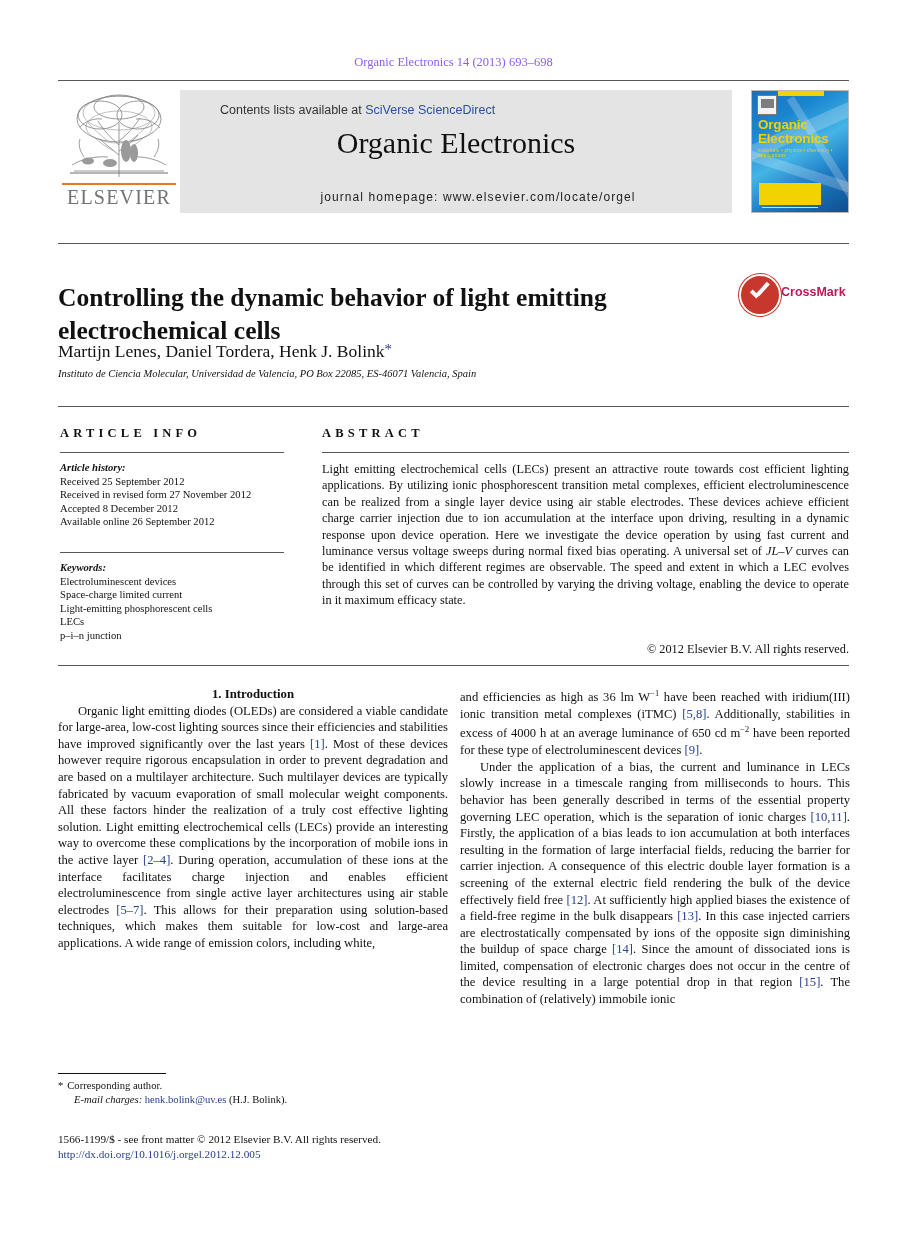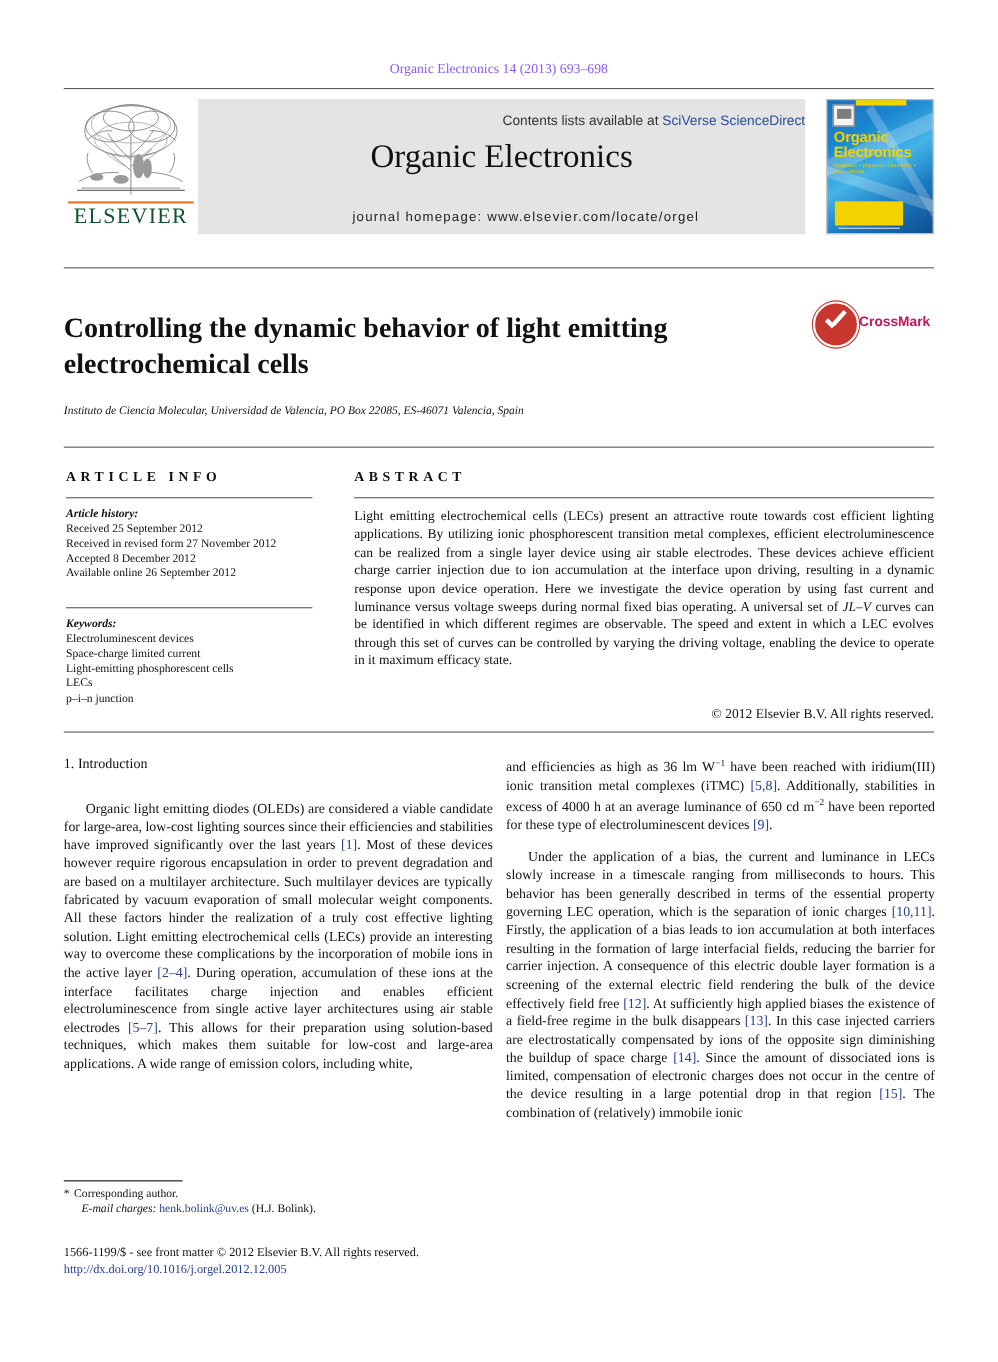--- a/index.html
+++ b/index.html
@@ -58,44 +58,45 @@
     width: 110px; height: 88px;
   }
   .els-word {
     position: absolute;
     left: 0; bottom: 2px;
     width: 122px;
     text-align: center;
     font-family: "Liberation Serif", serif;
     font-size: 20px;
     letter-spacing: 1.2px;
-    color: #14532d;
+    color: #737373;
   }
   .els-rule {
     position: absolute;
     left: 4px; bottom: 26px;
     width: 114px; height: 2px;
     background: #e87722;
   }
 
   .banner {
     position: absolute;
     left: 122px;
     top: 0;
     width: 552px;
     height: 123px;
     background: #e4e4e4;
   }
   .banner-contents {
     position: absolute;
     left: 0; right: 0; top: 13px;
-    text-align: right;
+    text-align: left;
     font-family: "Liberation Sans", sans-serif;
     font-size: 12.5px;
     color: #333333;
+    padding-left: 40px;
   }
   .banner-contents .sd-link {
     color: #2b4fa2;
   }
   .banner-title {
     position: absolute;
     left: 0; right: 0; top: 36px;
     text-align: center;
     font-family: "Liberation Serif", serif;
     font-size: 30px;
@@ -345,27 +346,27 @@
     width: 390px;
     font-family: "Liberation Serif", serif;
     font-size: 12.6px;
     line-height: 16.6px;
     text-align: justify;
     color: #111111;
   }
   #col-left { left: 58px; }
   #col-right { left: 460px; }
   .h2 {
-    font-weight: normal;
+    font-weight: bold;
     font-size: 12.8px;
-    margin: 0 0 24px 0;
-    text-align: left;
+    margin: 0 0 0 0;
+    text-align: center;
   }
   .para { margin: 0; text-indent: 20px; }
-  .para + .para { margin-top: 12px; }
+  .para + .para { margin-top: 0; }
   .ref { color: #27408b; }
   sup, sub { font-size: 8.4px; }
 
   
   .foot-rule {
     position: absolute;
     left: 58px;
     top: 1073px;
     width: 108px;
     height: 1px;
@@ -462,20 +463,23 @@
         <div>Electronics</div>
       </div>
       <div class="cover-sub">materials • physics • chemistry • applications</div>
       <div class="cover-bottom"></div>
       <div class="cover-bottom-line"></div>
     </div>
   </div>
 
   <div class="title-rule"></div>
   <h1 class="art-title">Controlling the dynamic behavior of light emitting electrochemical cells</h1>
+  <div class="authors">
+    <span>Martijn Lenes, Daniel Tordera, Henk J. Bolink</span><span class="star">*</span>
+  </div>
   <div class="affiliation">Instituto de Ciencia Molecular, Universidad de Valencia, PO Box 22085, ES-46071 Valencia, Spain</div>
 
   <div class="crossmark">
     <div class="cm-circle"></div>
     <div class="cm-label">CrossMark</div>
   </div>
 
   <div class="info-rule-top"></div>
   <div class="sec-head" id="info-head">ARTICLE INFO</div>
   <div class="sec-head" id="abstract-head">ABSTRACT</div>

